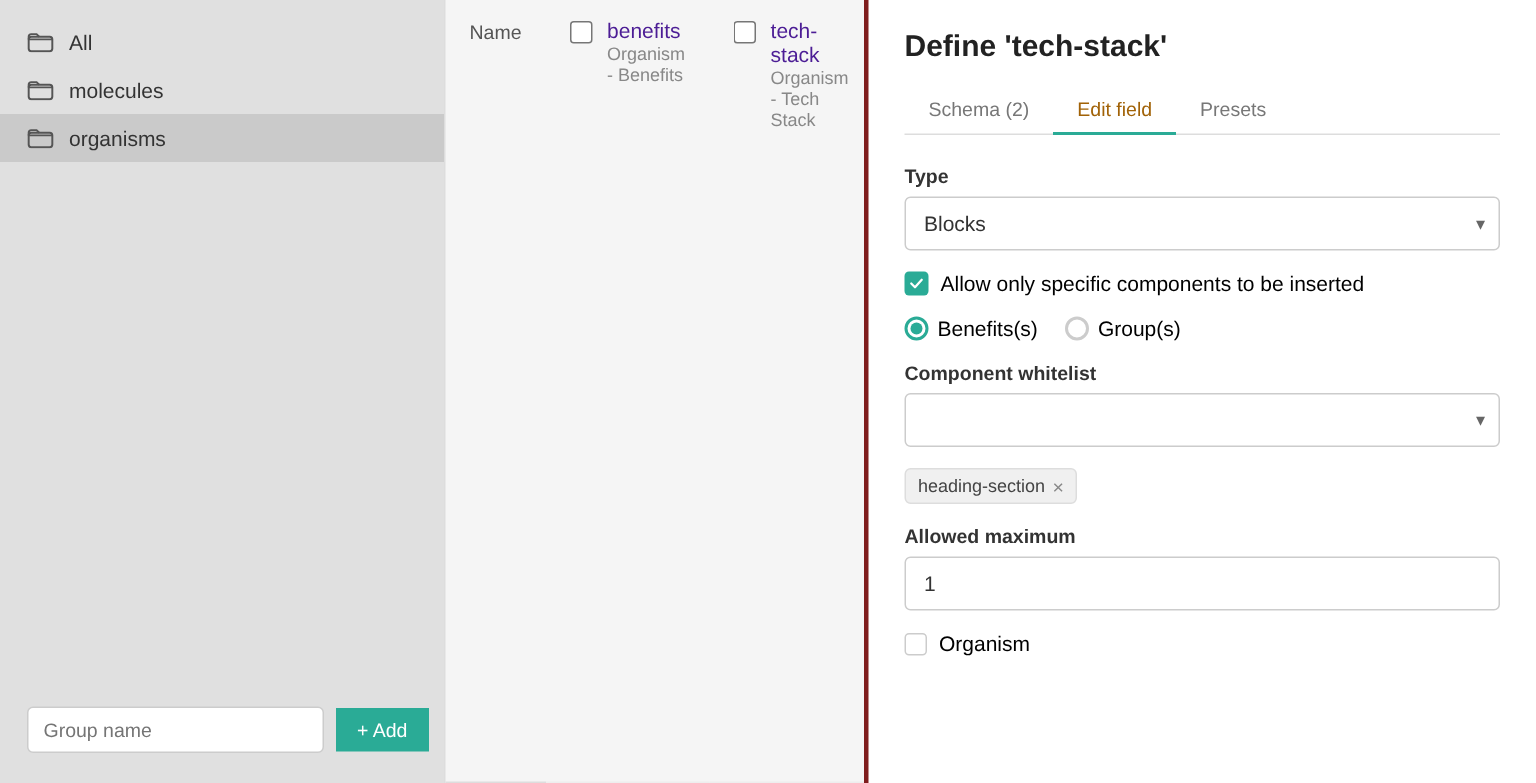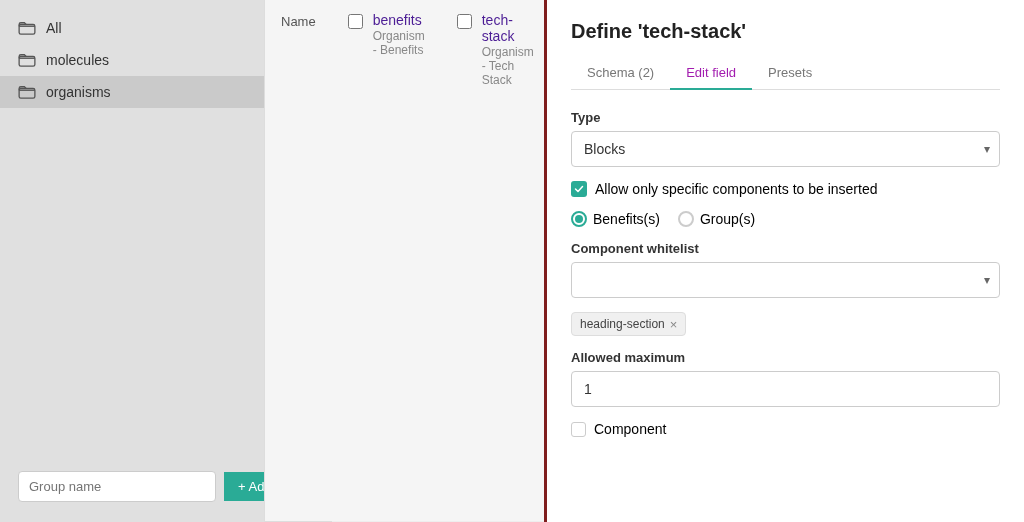--- a/index.html
+++ b/index.html
@@ -7,21 +7,21 @@
       font-family: -apple-system, BlinkMacSystemFont, 'Segoe UI', sans-serif;
       font-size: 14px;
       display: flex;
       height: 522px;
       overflow: hidden;
       background: #e8e8e8;
     }
 
     
     .left-panel {
-      width: 264px;
+      width: 296px;
       background: #e0e0e0;
       display: flex;
       flex-direction: column;
       padding: 12px 0;
       flex-shrink: 0;
     }
 
     .nav-item {
       display: flex;
       align-items: center;
@@ -145,21 +145,21 @@
     }
     .tab {
       padding: 8px 16px;
       font-size: 13px;
       color: #777;
       cursor: pointer;
       border-bottom: 2px solid transparent;
       margin-bottom: -1px;
     }
     .tab.active {
-      color: #a21caf;
+      color: #a16207;
       border-bottom: 2px solid #2aab96;
       font-weight: 500;
     }
 
     .right-body {
       padding: 20px 24px;
       display: flex;
       flex-direction: column;
       gap: 14px;
     }
@@ -443,17 +443,17 @@
       </div>
     </div>
 
     <div class="field-section">
       <div class="field-label">Allowed maximum</div>
       <input type="text" class="text-input" value="1" style="">
     </div>
 
     <div class="checkbox-row">
       <div class="checkbox-plain"></div>
-      <span>Component</span>
+      <span>Organism</span>
     </div>
 
   </div>
 </div>
 
 </body></html>

